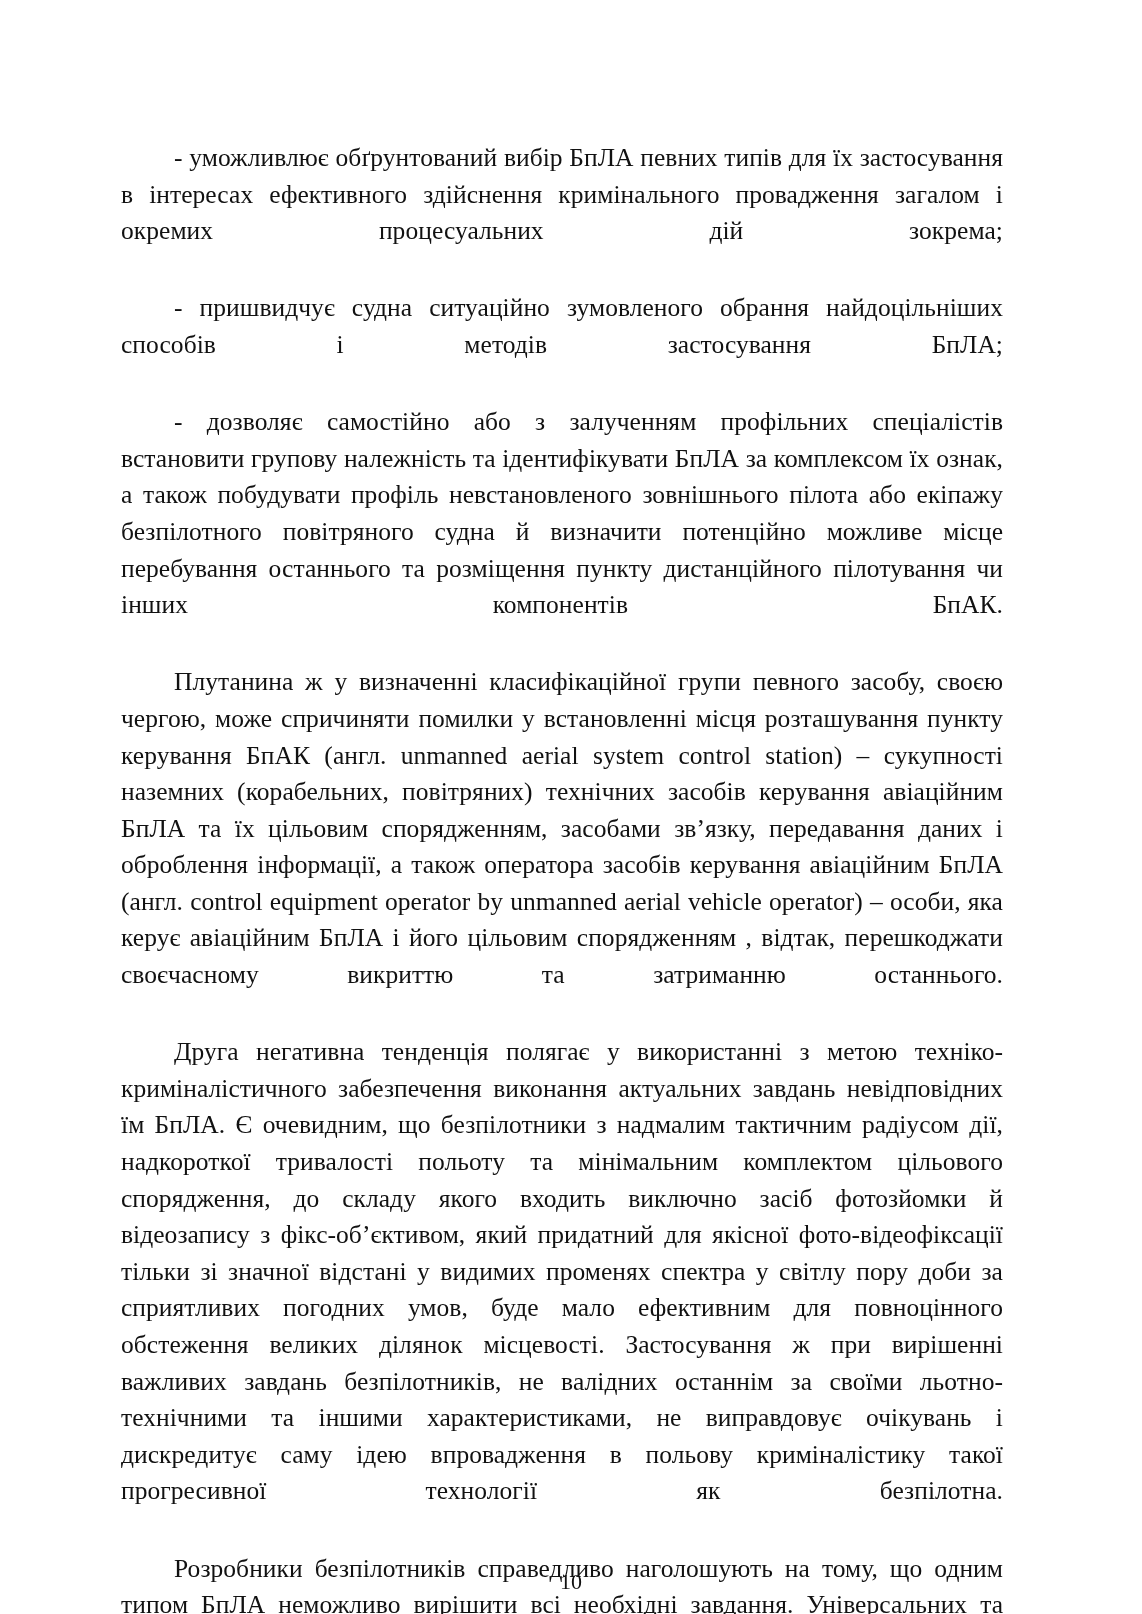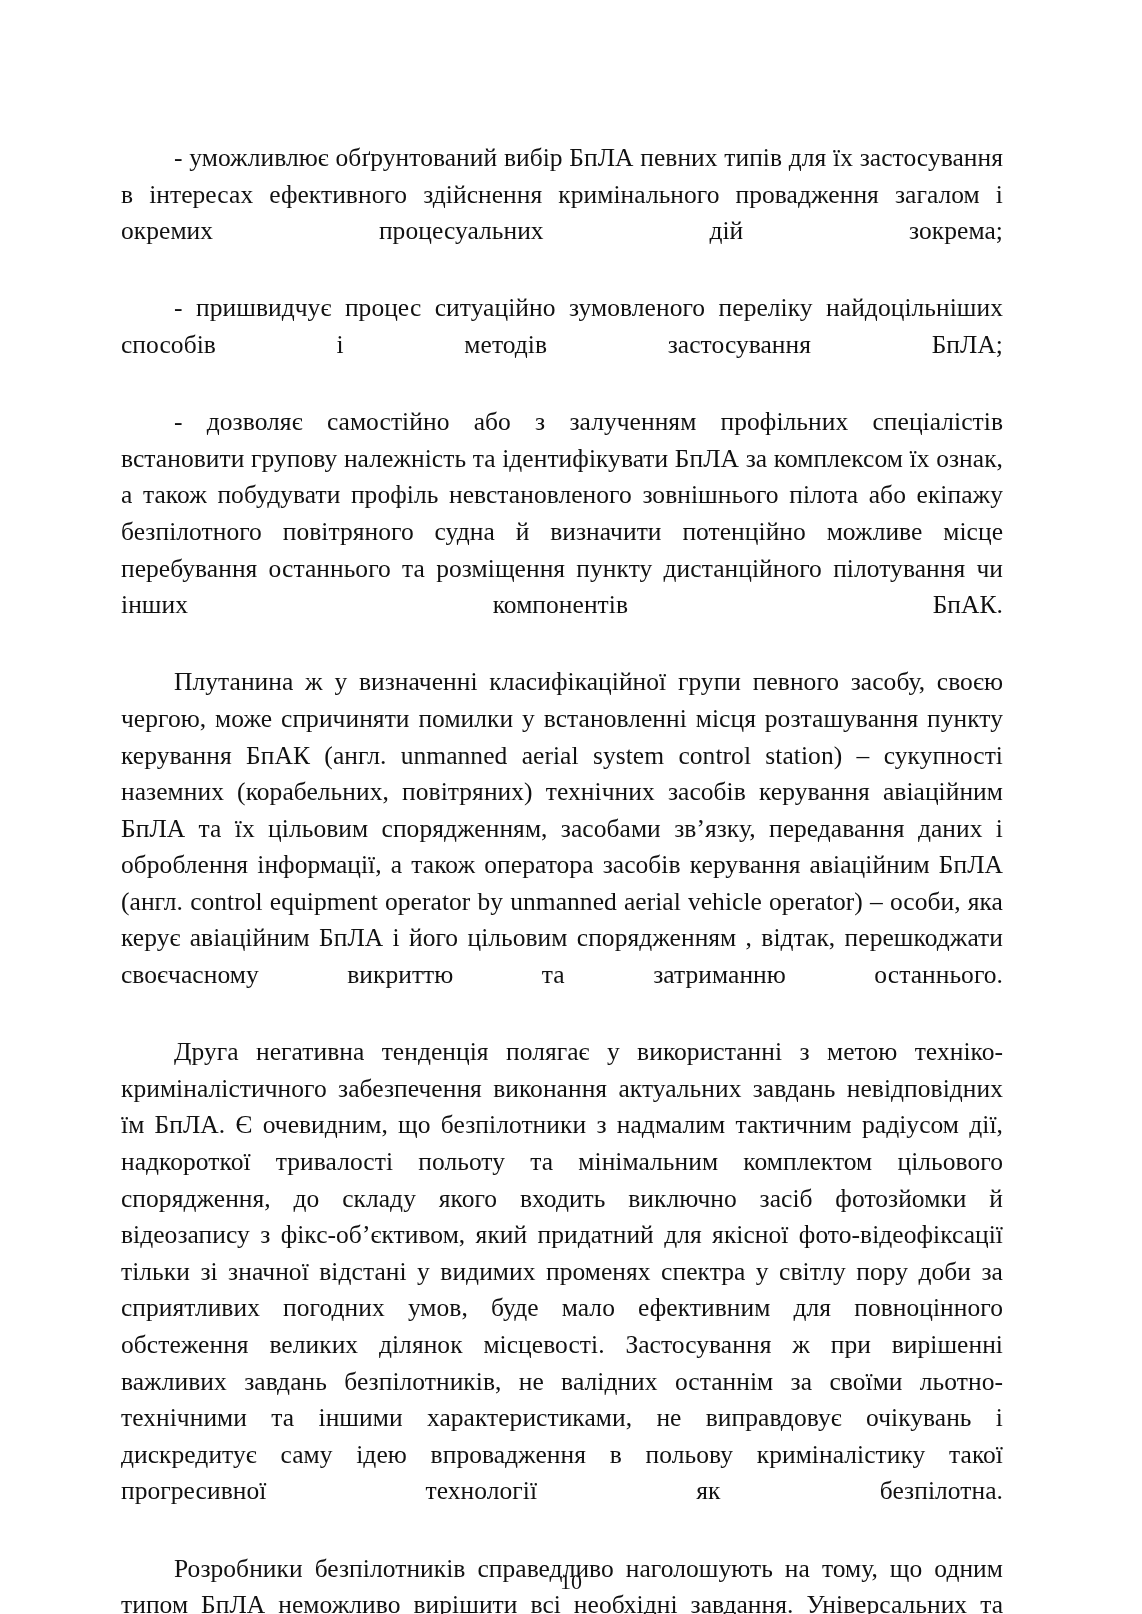--- a/index.html
+++ b/index.html
@@ -62,21 +62,21 @@
     color: #111111;
   }
 </style>
 </head>
 <body>
 
 <div class="page">
 
   <div class="text-column">
     <p class="para">- уможливлює обґрунтований вибір БпЛА певних типів для їх застосування в інтересах ефективного здійснення кримінального провадження загалом і окремих процесуальних дій зокрема;</p>
-    <p class="para">- пришвидчує процес ситуаційно зумовленого переліку найдоцільніших способів і методів застосування БпЛА;</p>
+    <p class="para">- пришвидчує судна ситуаційно зумовленого обрання найдоцільніших способів і методів застосування БпЛА;</p>
     <p class="para">- дозволяє самостійно або з залученням профільних спеціалістів встановити групову належність та ідентифікувати БпЛА за комплексом їх ознак, а також побудувати профіль невстановленого зовнішнього пілота або екіпажу безпілотного повітряного судна й визначити потенційно можливе місце перебування останнього та розміщення пункту дистанційного пілотування чи інших компонентів БпАК.</p>
     <p class="para">Плутанина ж у визначенні класифікаційної групи певного засобу, своєю чергою, може спричиняти помилки у встановленні місця розташування пункту керування БпАК (англ. unmanned aerial system control station) – сукупності наземних (корабельних, повітряних) технічних засобів керування авіаційним БпЛА та їх цільовим спорядженням, засобами зв’язку, передавання даних і оброблення інформації, а також оператора засобів керування авіаційним БпЛА (англ. control equipment operator by unmanned aerial vehicle operator) – особи, яка керує авіаційним БпЛА і його цільовим спорядженням , відтак, перешкоджати своєчасному викриттю та затриманню останнього.</p>
     <p class="para">Друга негативна тенденція полягає у використанні з метою техніко-криміналістичного забезпечення виконання актуальних завдань невідповідних їм БпЛА. Є очевидним, що безпілотники з надмалим тактичним радіусом дії, надкороткої тривалості польоту та мінімальним комплектом цільового спорядження, до складу якого входить виключно засіб фотозйомки й відеозапису з фікс-об’єктивом, який придатний для якісної фото-відеофіксації тільки зі значної відстані у видимих променях спектра у світлу пору доби за сприятливих погодних умов, буде мало ефективним для повноцінного обстеження великих ділянок місцевості. Застосування ж при вирішенні важливих завдань безпілотників, не валідних останнім за своїми льотно-технічними та іншими характеристиками, не виправдовує очікувань і дискредитує саму ідею впровадження в польову криміналістику такої прогресивної технології як безпілотна.</p>
     <p class="para">Розробники безпілотників справедливо наголошують на тому, що одним типом БпЛА неможливо вирішити всі необхідні завдання. Універсальних та одночасно ефективних рішень не існує. Тому важливо серед широкого переліку доступних сьогодні пристроїв обирати саме ті, які відповідають специфіці виконуваних завдань. Водночас, кваліфіковане користування класифікацією БпЛА сприятиме дослідженню обставини застосування БпЛА як засобів ураження силами вторгнення рф.</p>
 
   </div>
 
   <div class="page-number">10</div>
 
 </div>

